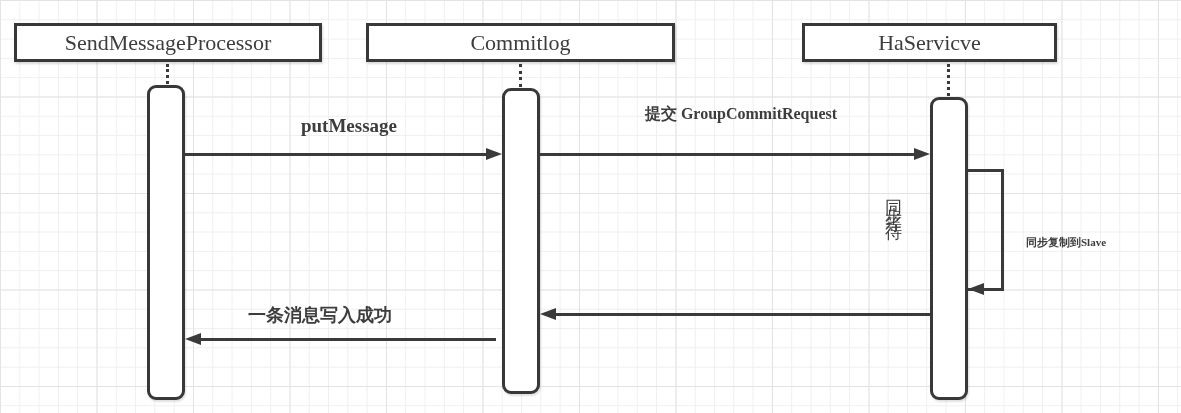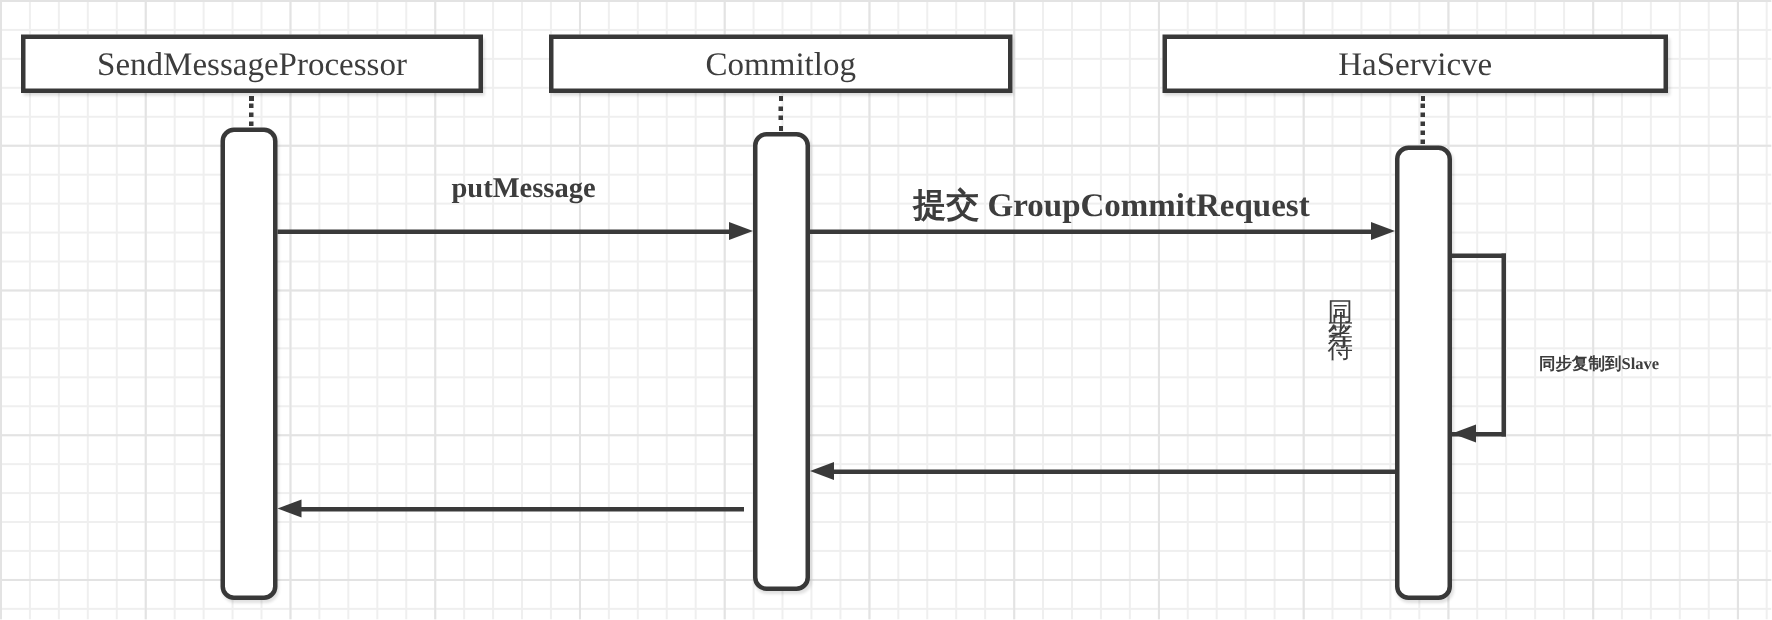--- a/index.html
+++ b/index.html
@@ -30,21 +30,21 @@
     border: 3px solid #383838;
     display: flex;
     align-items: center;
     justify-content: center;
     font-size: 22px;
     color: #3d3d3d;
     box-shadow: 1px 2px 2px rgba(0,0,0,0.15);
   }
   .hdr1 { left: 14px;  width: 308px; }
   .hdr2 { left: 366px; width: 309px; }
-  .hdr3 { left: 775px; width: 337px; }
+  .hdr3 { left: 802px; width: 255px; }
 
   
   .dotlink {
     position: absolute;
     width: 0;
     border-left: 3px dotted #3a3a3a;
   }
   .dl1 { left: 166px; top: 64px; height: 20px; }
   .dl2 { left: 519px; top: 64px; height: 23px; }
   .dl3 { left: 947px; top: 64px; height: 32px; }
@@ -102,21 +102,21 @@
   .hd5 { left: 185px; top: 333px; }
 
   
   .mlabel {
     position: absolute;
     white-space: nowrap;
     color: #3d3d3d;
     font-weight: bold;
   }
   .lbl1 { left: 349px; top: 115px; font-size: 19px; transform: translateX(-50%); }
-  .lbl2 { left: 741px; top: 122px; font-size: 22px; transform: translateX(-50%); }
+  .lbl2 { left: 741px; top: 104px; font-size: 16px; transform: translateX(-50%); }
   .lbl3 { left: 1026px; top: 235px; font-size: 11px; }
   .lbl5 { left: 320px; top: 303px; font-size: 18px; transform: translateX(-50%); }
 
   .vlabel {
     position: absolute;
     left: 882px; top: 186px;
     writing-mode: vertical-rl;
     text-orientation: upright;
     letter-spacing: 8px;
     font-size: 17px;
@@ -157,16 +157,17 @@
 
   <div class="selfloop"></div>
   <div class="head head-left hd3"></div>
   <div class="mlabel lbl3">同步复制到Slave</div>
 
   <div class="mline ln4"></div>
   <div class="head head-left hd4"></div>
 
   <div class="mline ln5"></div>
   <div class="head head-left hd5"></div>
+  <div class="mlabel lbl5">一条消息写入成功</div>
 
   <div class="vlabel">同步等待</div>
 
 </div>
 
 </body></html>

